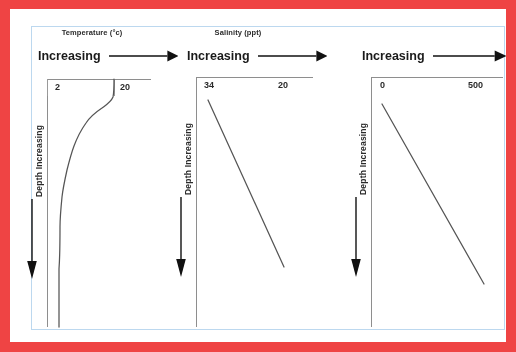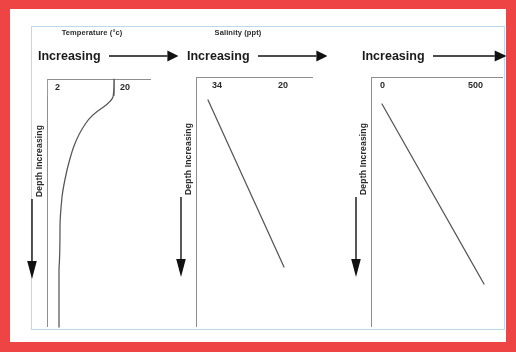--- a/index.html
+++ b/index.html
@@ -223,21 +223,21 @@
         <span class="increasing-label">Increasing</span>
         <svg class="increasing-arrow" viewBox="0 0 100 12" preserveAspectRatio="none">
           <line x1="0" y1="6" x2="84" y2="6" stroke="#111111" stroke-width="1.6"></line>
           <polygon points="84,0.5 100,6 84,11.5" fill="#111111"></polygon>
         </svg>
       </div>
 
       <div class="axis-top"></div>
       <div class="axis-left"></div>
 
-      <div class="tick-label" style="left:40px; top:71px;margin-left:8px;">34</div>
+      <div class="tick-label" style="left:40px; top:71px;">34</div>
       <div class="tick-label" style="left:114px; top:71px;">20</div>
 
       <div class="depth-label">Depth Increasing</div>
 
       <svg class="depth-arrow" viewBox="0 0 12 80" preserveAspectRatio="none">
         <line x1="6" y1="0" x2="6" y2="62" stroke="#111111" stroke-width="1.4"></line>
         <polygon points="1.2,62 10.8,62 6,80" fill="#111111"></polygon>
       </svg>
 
       <svg class="plot-svg" viewBox="0 0 160 333" preserveAspectRatio="none">

